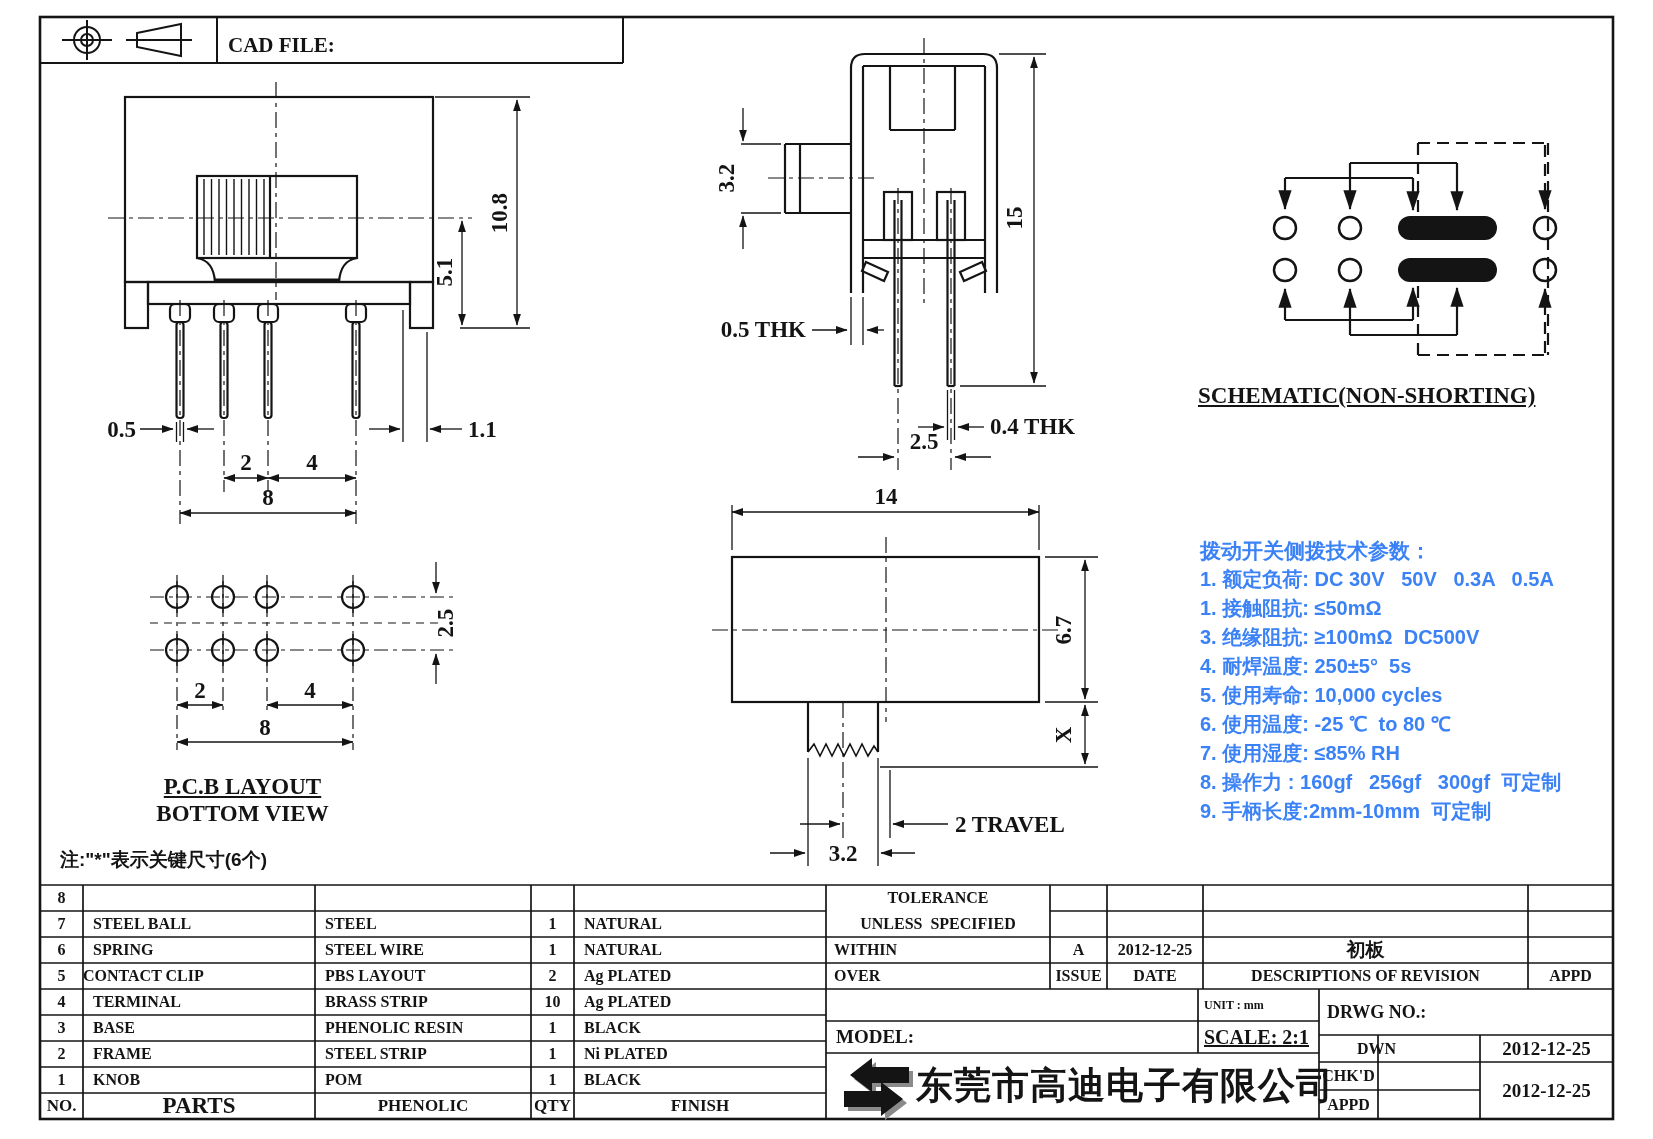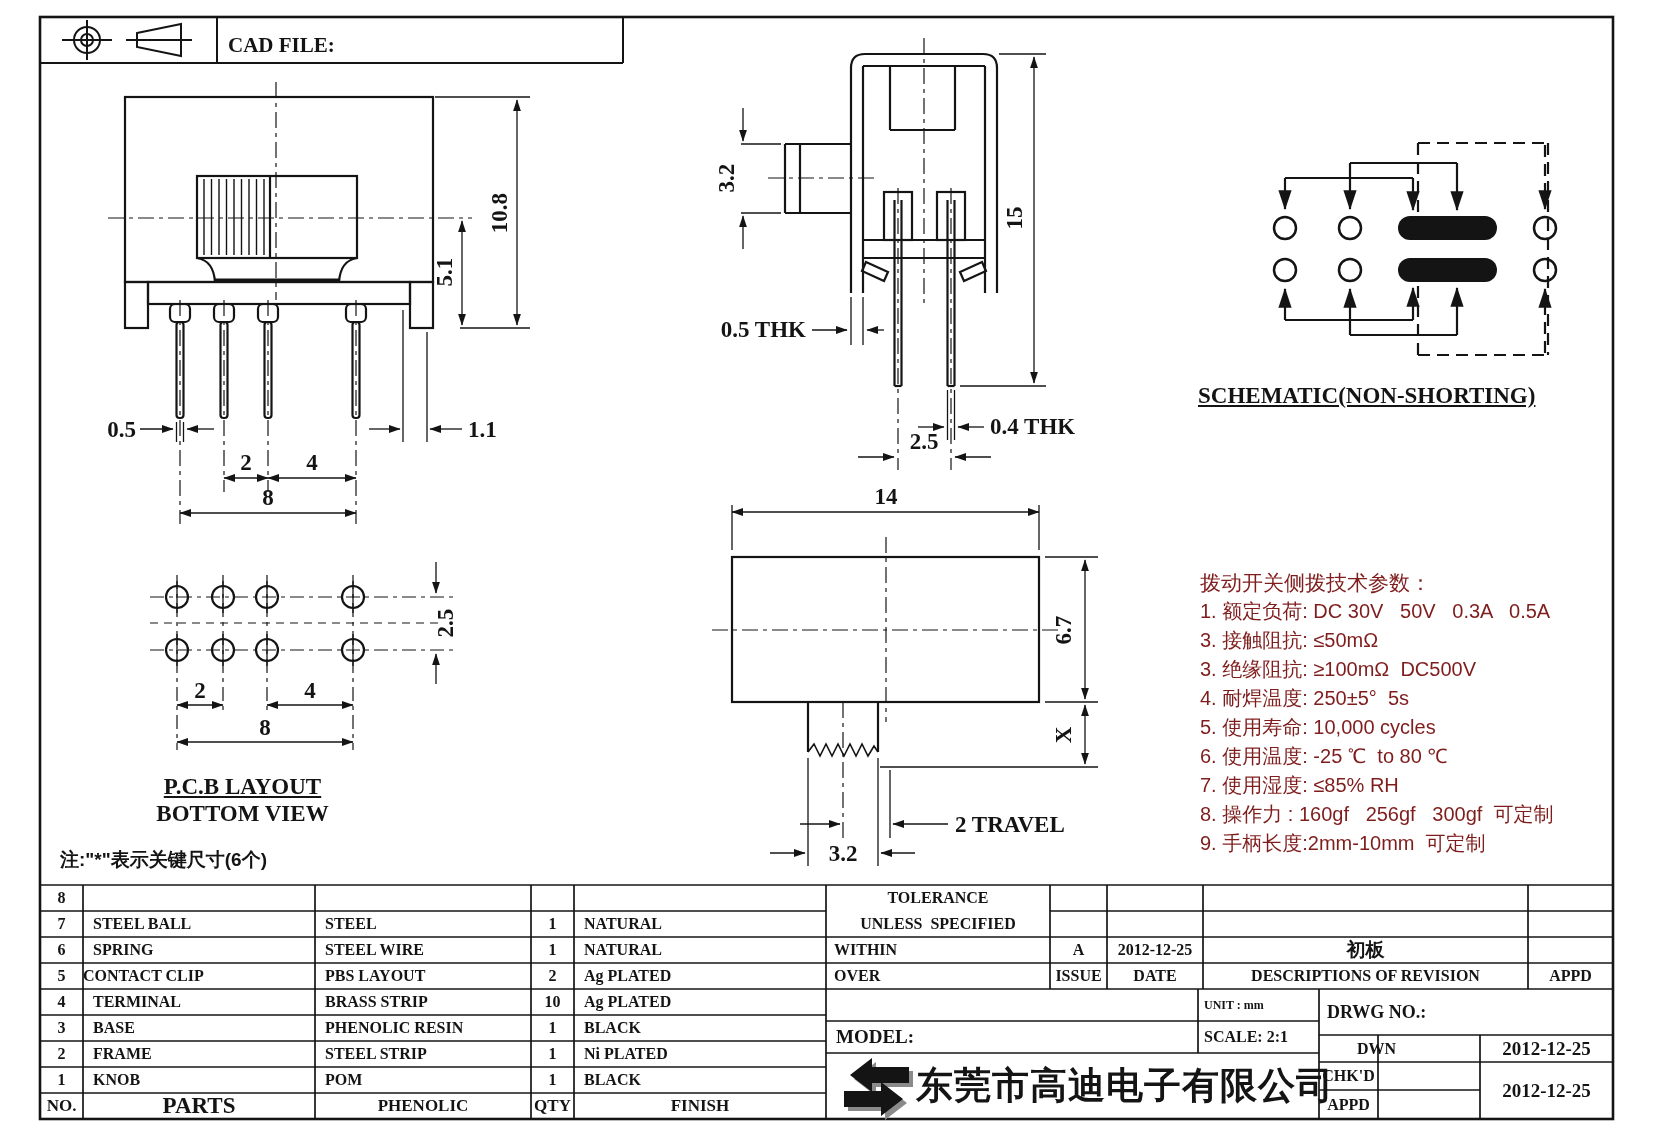--- a/index.html
+++ b/index.html
@@ -4,22 +4,22 @@
 <style>
   html,body{margin:0;padding:0;background:#fff;}
   .page{position:relative;width:1653px;height:1139px;background:#ffffff;overflow:hidden;
         font-family:"Liberation Serif",serif;color:#141414;}
   svg{position:absolute;left:0;top:0;}
   .cell{position:absolute;font-family:"Liberation Serif",serif;font-weight:bold;color:#141414;
         white-space:pre;font-size:16px;line-height:26px;}
   .ctr{text-align:center;}
   .u{text-decoration:underline;}
   .dimtxt{font-family:"Liberation Serif",serif;font-weight:bold;font-size:23px;fill:#141414;}
-  .tp{position:absolute;left:1200px;top:568px;width:430px;font-family:"Liberation Sans",sans-serif;
-      font-weight:normal;font-size:20px;color:#7f1d1d;}
+  .tp{position:absolute;left:1200px;top:536px;width:430px;font-family:"Liberation Sans",sans-serif;
+      font-weight:bold;font-size:20px;color:#3b82f6;}
   .tp div{white-space:pre;line-height:29px;}
   .cjk{font-family:"Liberation Sans",sans-serif;}
 </style>
 </head>
 <body>
 
 <div class="page">
 
 <svg width="1653" height="1139" viewBox="0 0 1653 1139">
   <defs>
@@ -332,21 +332,21 @@
 <div class="cell ctr u" style="left:150px;top:774px;width:185px;font-size:23px;line-height:26px;">P.C.B LAYOUT</div>
 <div class="cell ctr" style="left:150px;top:801px;width:185px;font-size:23px;line-height:26px;">BOTTOM VIEW</div>
 
 <div class="cell ctr u" style="left:1198px;top:382px;width:300px;font-size:23px;line-height:28px;">SCHEMATIC(NON-SHORTING)</div>
 
 <div class="cell cjk" style="left:60px;top:848px;font-size:19px;line-height:24px;font-weight:bold;">注:"*"表示关键尺寸(6个)</div>
 
 <div class="tp">
   <div style="font-size:21px">拨动开关侧拨技术参数：</div>
   <div>1. 额定负荷: DC 30V   50V   0.3A   0.5A</div>
-  <div>3. 接触阻抗: ≤50mΩ</div>
+  <div>1. 接触阻抗: ≤50mΩ</div>
   <div>3. 绝缘阻抗: ≥100mΩ  DC500V</div>
   <div>4. 耐焊温度: 250±5°  5s</div>
   <div>5. 使用寿命: 10,000 cycles</div>
   <div>6. 使用温度: -25 ℃  to 80 ℃</div>
   <div>7. 使用湿度: ≤85% RH</div>
   <div>8. 操作力 : 160gf   256gf   300gf  可定制</div>
   <div>9. 手柄长度:2mm-10mm  可定制</div>
 </div>
 
 <div class="cell ctr" style="left:40px;top:885px;width:43px;">8</div>
@@ -399,21 +399,21 @@
 <div class="cell ctr" style="left:1050px;top:937px;width:57px;">A</div>
 <div class="cell ctr" style="left:1107px;top:937px;width:96px;">2012-12-25</div>
 <div class="cell ctr cjk" style="left:1203px;top:937px;width:325px;font-size:19px;">初板</div>
 <div class="cell ctr" style="left:1050px;top:963px;width:57px;">ISSUE</div>
 <div class="cell ctr" style="left:1107px;top:963px;width:96px;">DATE</div>
 <div class="cell ctr" style="left:1203px;top:963px;width:325px;">DESCRIPTIONS OF REVISION</div>
 <div class="cell ctr" style="left:1528px;top:963px;width:85px;">APPD</div>
 <div class="cell" style="left:1204px;top:989px;width:113px;font-size:12px;line-height:32px;">UNIT : mm</div>
 <div class="cell" style="left:1327px;top:989px;width:280px;font-size:18px;line-height:46px;">DRWG NO.:</div>
 <div class="cell" style="left:836px;top:1021px;width:200px;font-size:19px;line-height:32px;">MODEL:</div>
-<div class="cell" style="left:1204px;top:1021px;width:113px;font-size:16px;line-height:32px;">SCALE: 2:1</div>
+<div class="cell" style="left:1204px;top:1021px;width:113px;font-size:20px;line-height:32px;text-decoration:underline;">SCALE: 2:1</div>
 <div class="cell cjk" style="left:916px;top:1053px;width:400px;font-size:37px;line-height:66px;letter-spacing:1px;">东莞市高迪电子有限公司</div>
 <div class="cell ctr" style="left:1319px;top:1035px;width:59px;line-height:27px;padding-left:28px;">DWN</div>
 <div class="cell ctr" style="left:1319px;top:1062px;width:59px;line-height:28px;">CHK'D</div>
 <div class="cell ctr" style="left:1319px;top:1090px;width:59px;line-height:29px;">APPD</div>
 <div class="cell ctr" style="left:1480px;top:1035px;width:133px;font-size:19px;line-height:27px;">2012-12-25</div>
 <div class="cell ctr" style="left:1480px;top:1062px;width:133px;font-size:19px;line-height:57px;">2012-12-25</div>
 
 </div>
 
 </body></html>

